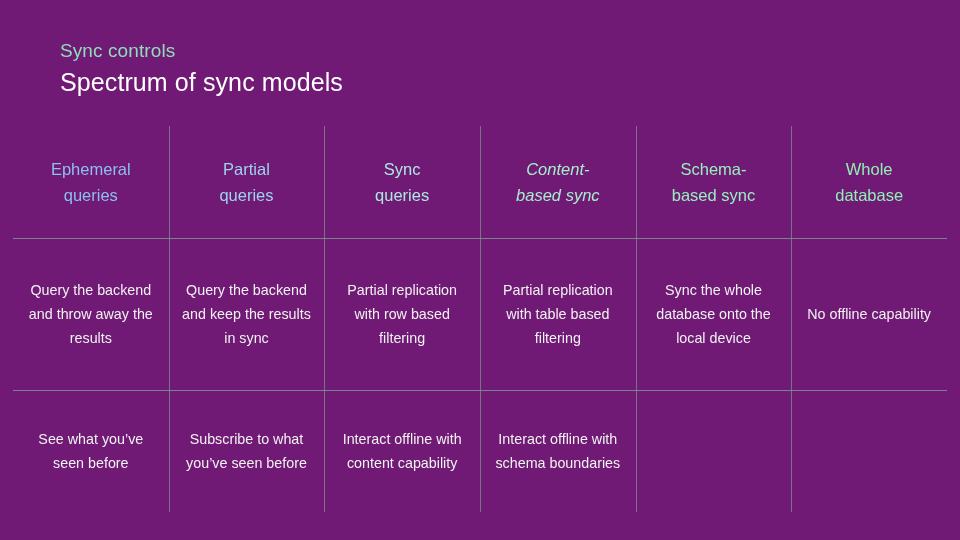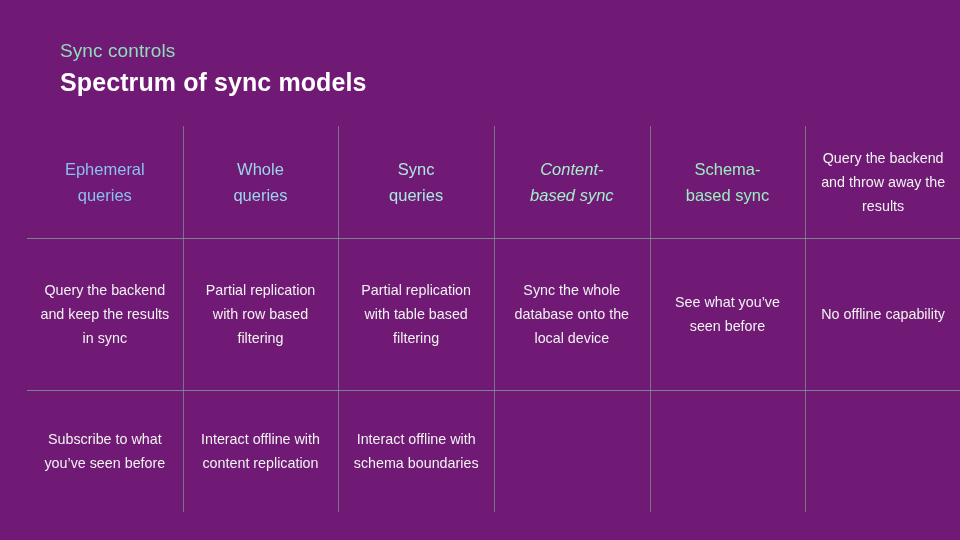--- a/index.html
+++ b/index.html
@@ -37,21 +37,21 @@
     line-height: 32px;
     color: #ffffff;
     margin-top: 3px;
     letter-spacing: 0.1px;
     white-space: nowrap;
   }
 
   
   .grid {
     position: absolute;
-    left: 27px;
+    left: 13px;
     top: 126px;
     width: 934px;
     height: 386px;
   }
   .cols {
     position: absolute;
     inset: 0;
     display: grid;
     grid-template-columns: repeat(6, 1fr);
     grid-template-rows: 112px 152px 122px;
@@ -104,53 +104,56 @@
   .vrule.v4 { left: 622.6px; }
   .vrule.v5 { left: 778.3px; }
 </style>
 </head>
 <body style="background: rgb(30, 32, 34);">
 
 <div class="slide" style="background: #701a75;">
 
   <div class="header">
     <div class="eyebrow" style="color: rgb(143, 221, 184);">Sync controls</div>
-    <div class="title" style="color: rgb(255, 255, 255); font-weight: bold;">Spectrum of sync models</div>
+    <div class="title" style="color: rgb(255, 255, 255);">Spectrum of sync models</div>
   </div>
 
   <div class="grid">
 
     <div class="cols">
 
       <div class="cell head" style="color: rgb(140, 191, 240);">
         <span><span>Ephemeral</span><br><span>queries</span></span>
       </div>
       <div class="cell head" style="color: rgb(157, 211, 236);">
-        <span><span>Whole</span><br><span>queries</span></span>
+        <span><span>Partial</span><br><span>queries</span></span>
       </div>
       <div class="cell head" style="color: rgb(173, 232, 224);">
         <span><span>Sync</span><br><span>queries</span></span>
       </div>
       <div class="cell head" style="color: rgb(166, 237, 203); font-style: italic;">
         <span><span>Content-</span><br><span>based sync</span></span>
       </div>
       <div class="cell head" style="color: rgb(153, 237, 190);">
         <span><span>Schema-</span><br><span>based sync</span></span>
       </div>
+      <div class="cell head" style="color: rgb(144, 238, 180);">
+        <span><span>Whole</span><br><span>database</span></span>
+      </div>
 
       <div class="cell body r2">Query the backend and throw away the results</div>
       <div class="cell body r2">Query the backend and keep the results in sync</div>
       <div class="cell body r2">Partial replication with row based filtering</div>
       <div class="cell body r2">Partial replication with table based filtering</div>
       <div class="cell body r2">Sync the whole database onto the local device</div>
 
+      <div class="cell body">No offline capability</div>
       <div class="cell body">See what you’ve seen before</div>
-      <div class="cell body">No offline capability</div>
       <div class="cell body">Subscribe to what you’ve seen before</div>
-      <div class="cell body">Interact offline with content replication</div>
+      <div class="cell body">Interact offline with content capability</div>
       <div class="cell body">Interact offline with schema boundaries</div>
 
     </div>
 
     <div class="hrule h1" style="background: rgb(125, 148, 144);"></div>
     <div class="hrule h2" style="background: rgb(125, 148, 144);"></div>
 
     <div class="vrule v1" style="background: rgb(125, 148, 144);"></div>
     <div class="vrule v2" style="background: rgb(125, 148, 144);"></div>
     <div class="vrule v3" style="background: rgb(125, 148, 144);"></div>

